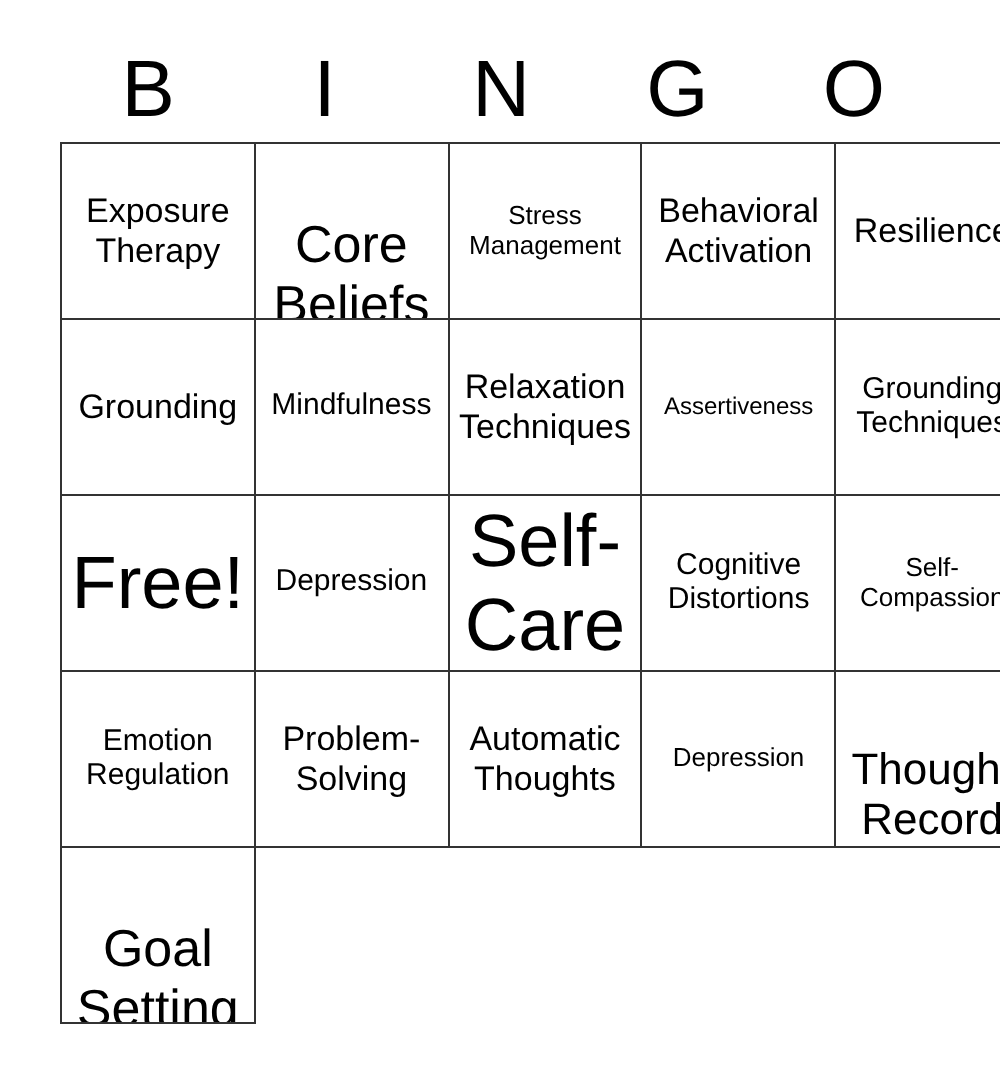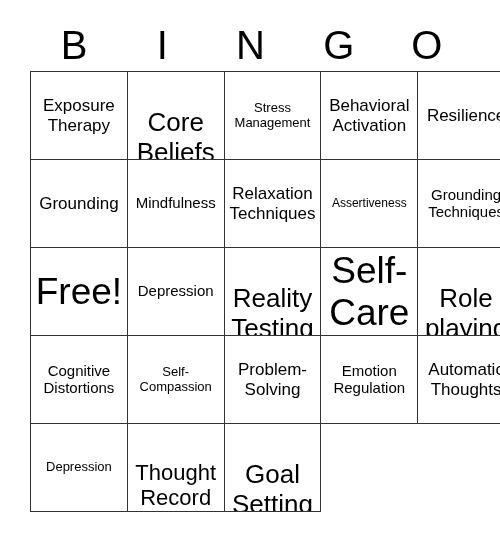--- a/index.html
+++ b/index.html
@@ -129,46 +129,38 @@
         <span class="cell-text fs-m">Grounding
 Techniques</span>
       </div>
       <div class="cell">
         <span class="cell-text fs-3xl">Free!</span>
       </div>
       <div class="cell">
         <span class="cell-text fs-m">Depression</span>
       </div>
       <div class="cell">
-        <span class="cell-text fs-xxl">Reality
-Testing</span>
-      </div>
-      <div class="cell">
         <span class="cell-text fs-3xl">Self-
 Care</span>
-      </div>
-      <div class="cell">
-        <span class="cell-text fs-xxl">Role
-playing</span>
       </div>
       <div class="cell">
         <span class="cell-text fs-m">Cognitive
 Distortions</span>
       </div>
       <div class="cell">
         <span class="cell-text fs-s">Self-
 Compassion</span>
       </div>
       <div class="cell">
+        <span class="cell-text fs-m">Emotion
+Regulation</span>
+      </div>
+      <div class="cell">
         <span class="cell-text fs-l">Problem-
 Solving</span>
-      </div>
-      <div class="cell">
-        <span class="cell-text fs-m">Emotion
-Regulation</span>
       </div>
       <div class="cell">
         <span class="cell-text fs-l">Automatic
 Thoughts</span>
       </div>
       <div class="cell">
         <span class="cell-text fs-s">Depression</span>
       </div>
       <div class="cell">
         <span class="cell-text fs-xl">Thought

